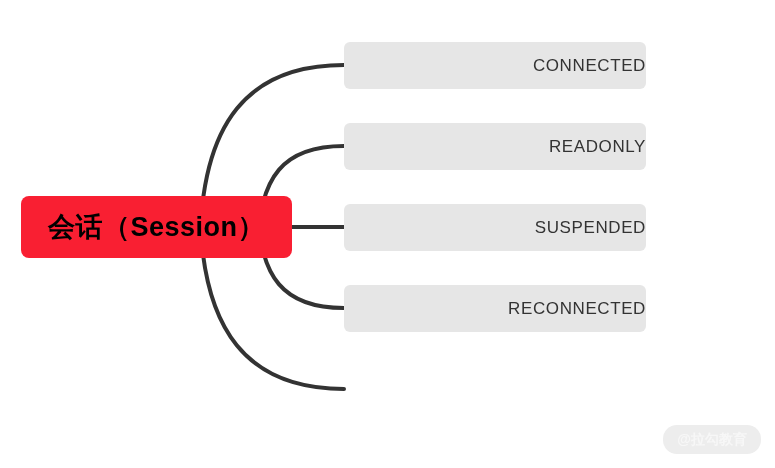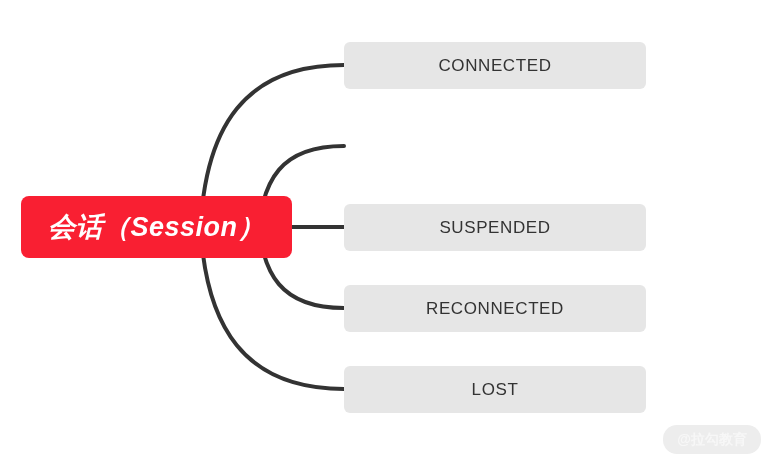--- a/index.html
+++ b/index.html
@@ -32,38 +32,37 @@
     width: 271px;
     height: 62px;
     background: #F91F32;
     border-radius: 8px;
     z-index: 3;
     display: flex;
     align-items: center;
     justify-content: center;
   }
   .root-label {
-    color: #ffffff;
+    color: #000000;
     font-size: 27px;
     font-weight: bold;
     letter-spacing: 0.5px;
     white-space: nowrap;
-    font-style: italic;
   }
   .leaf-node {
     position: absolute;
     left: 344px;
     width: 302px;
     height: 47px;
     background: #E6E6E6;
     border-radius: 6px;
     z-index: 2;
     display: flex;
     align-items: center;
-    justify-content: center;
+    justify-content: flex-end;
   }
   .leaf-label {
     color: #333333;
     font-size: 17px;
     letter-spacing: 0.6px;
     white-space: nowrap;
   }
   .watermark {
     position: absolute;
     right: 14px;
@@ -96,30 +95,30 @@
   </svg>
 
   <div class="root-node">
     <span class="root-label">会话（Session）</span>
   </div>
 
   <div class="leaf-node" style="top:42px">
     <span class="leaf-label">CONNECTED</span>
   </div>
 
+  <div class="leaf-node" style="top:123px">
+    <span class="leaf-label">READONLY</span>
+  </div>
 
   <div class="leaf-node" style="top:285px">
     <span class="leaf-label">RECONNECTED</span>
   </div>
 
   <div class="leaf-node" style="top:204px">
     <span class="leaf-label">SUSPENDED</span>
   </div>
 
-  <div class="leaf-node" style="top:366px">
-    <span class="leaf-label">LOST</span>
-  </div>
 
   <div class="watermark">
     <span class="watermark-text">@拉勾教育</span>
   </div>
 
 </div>
 
 </body></html>

